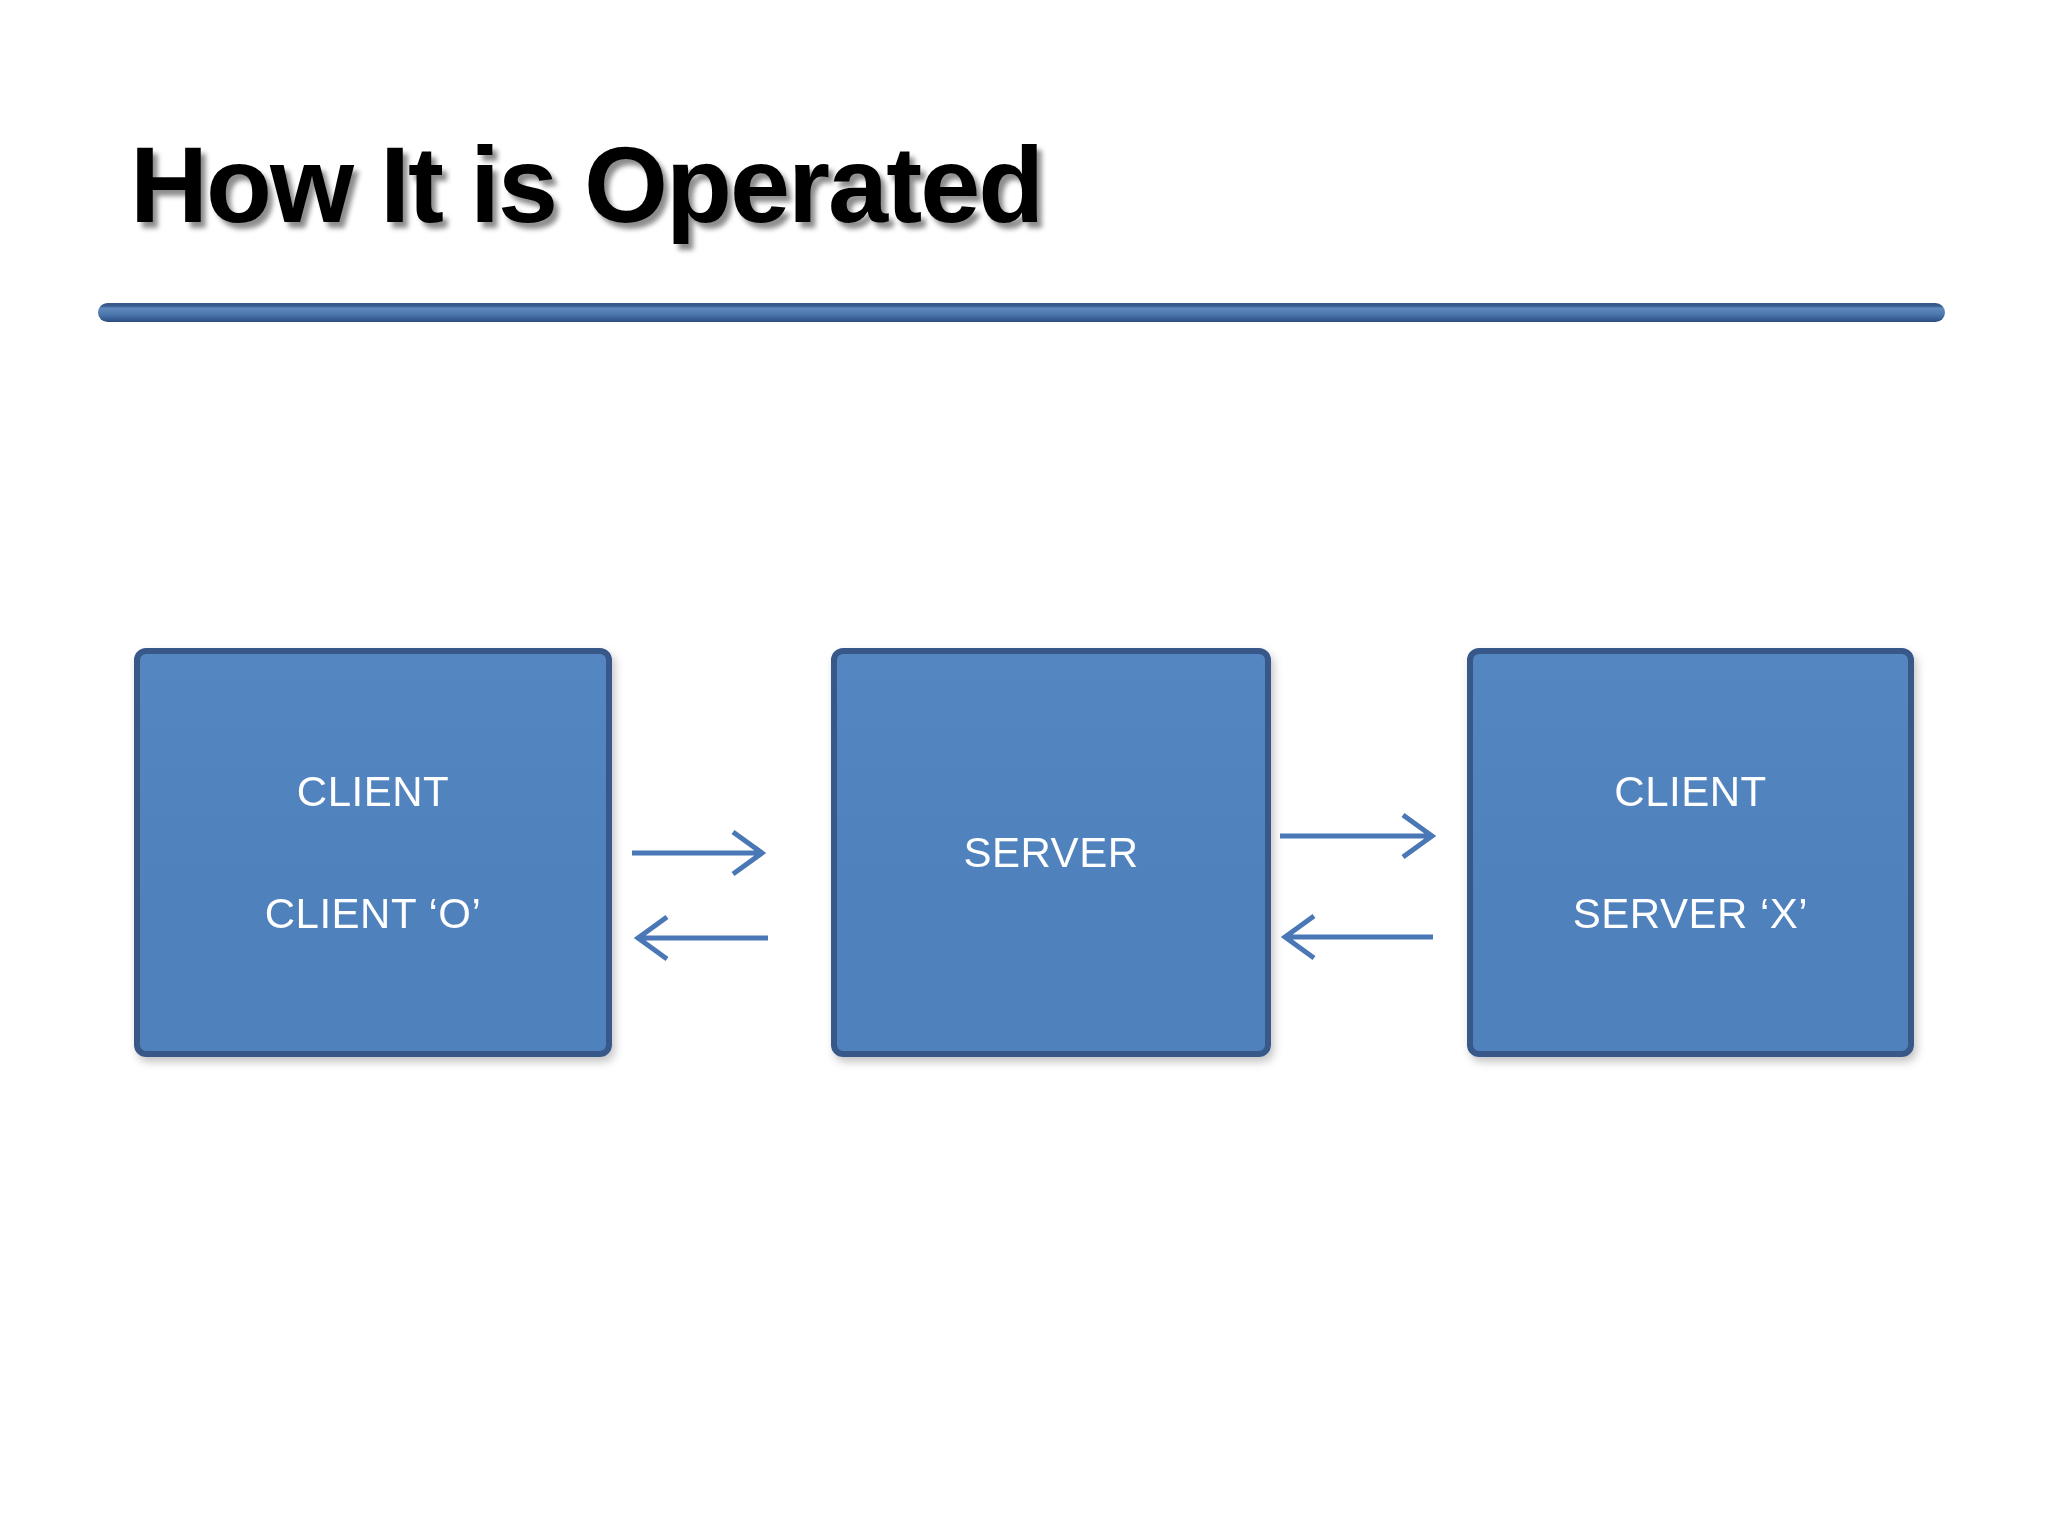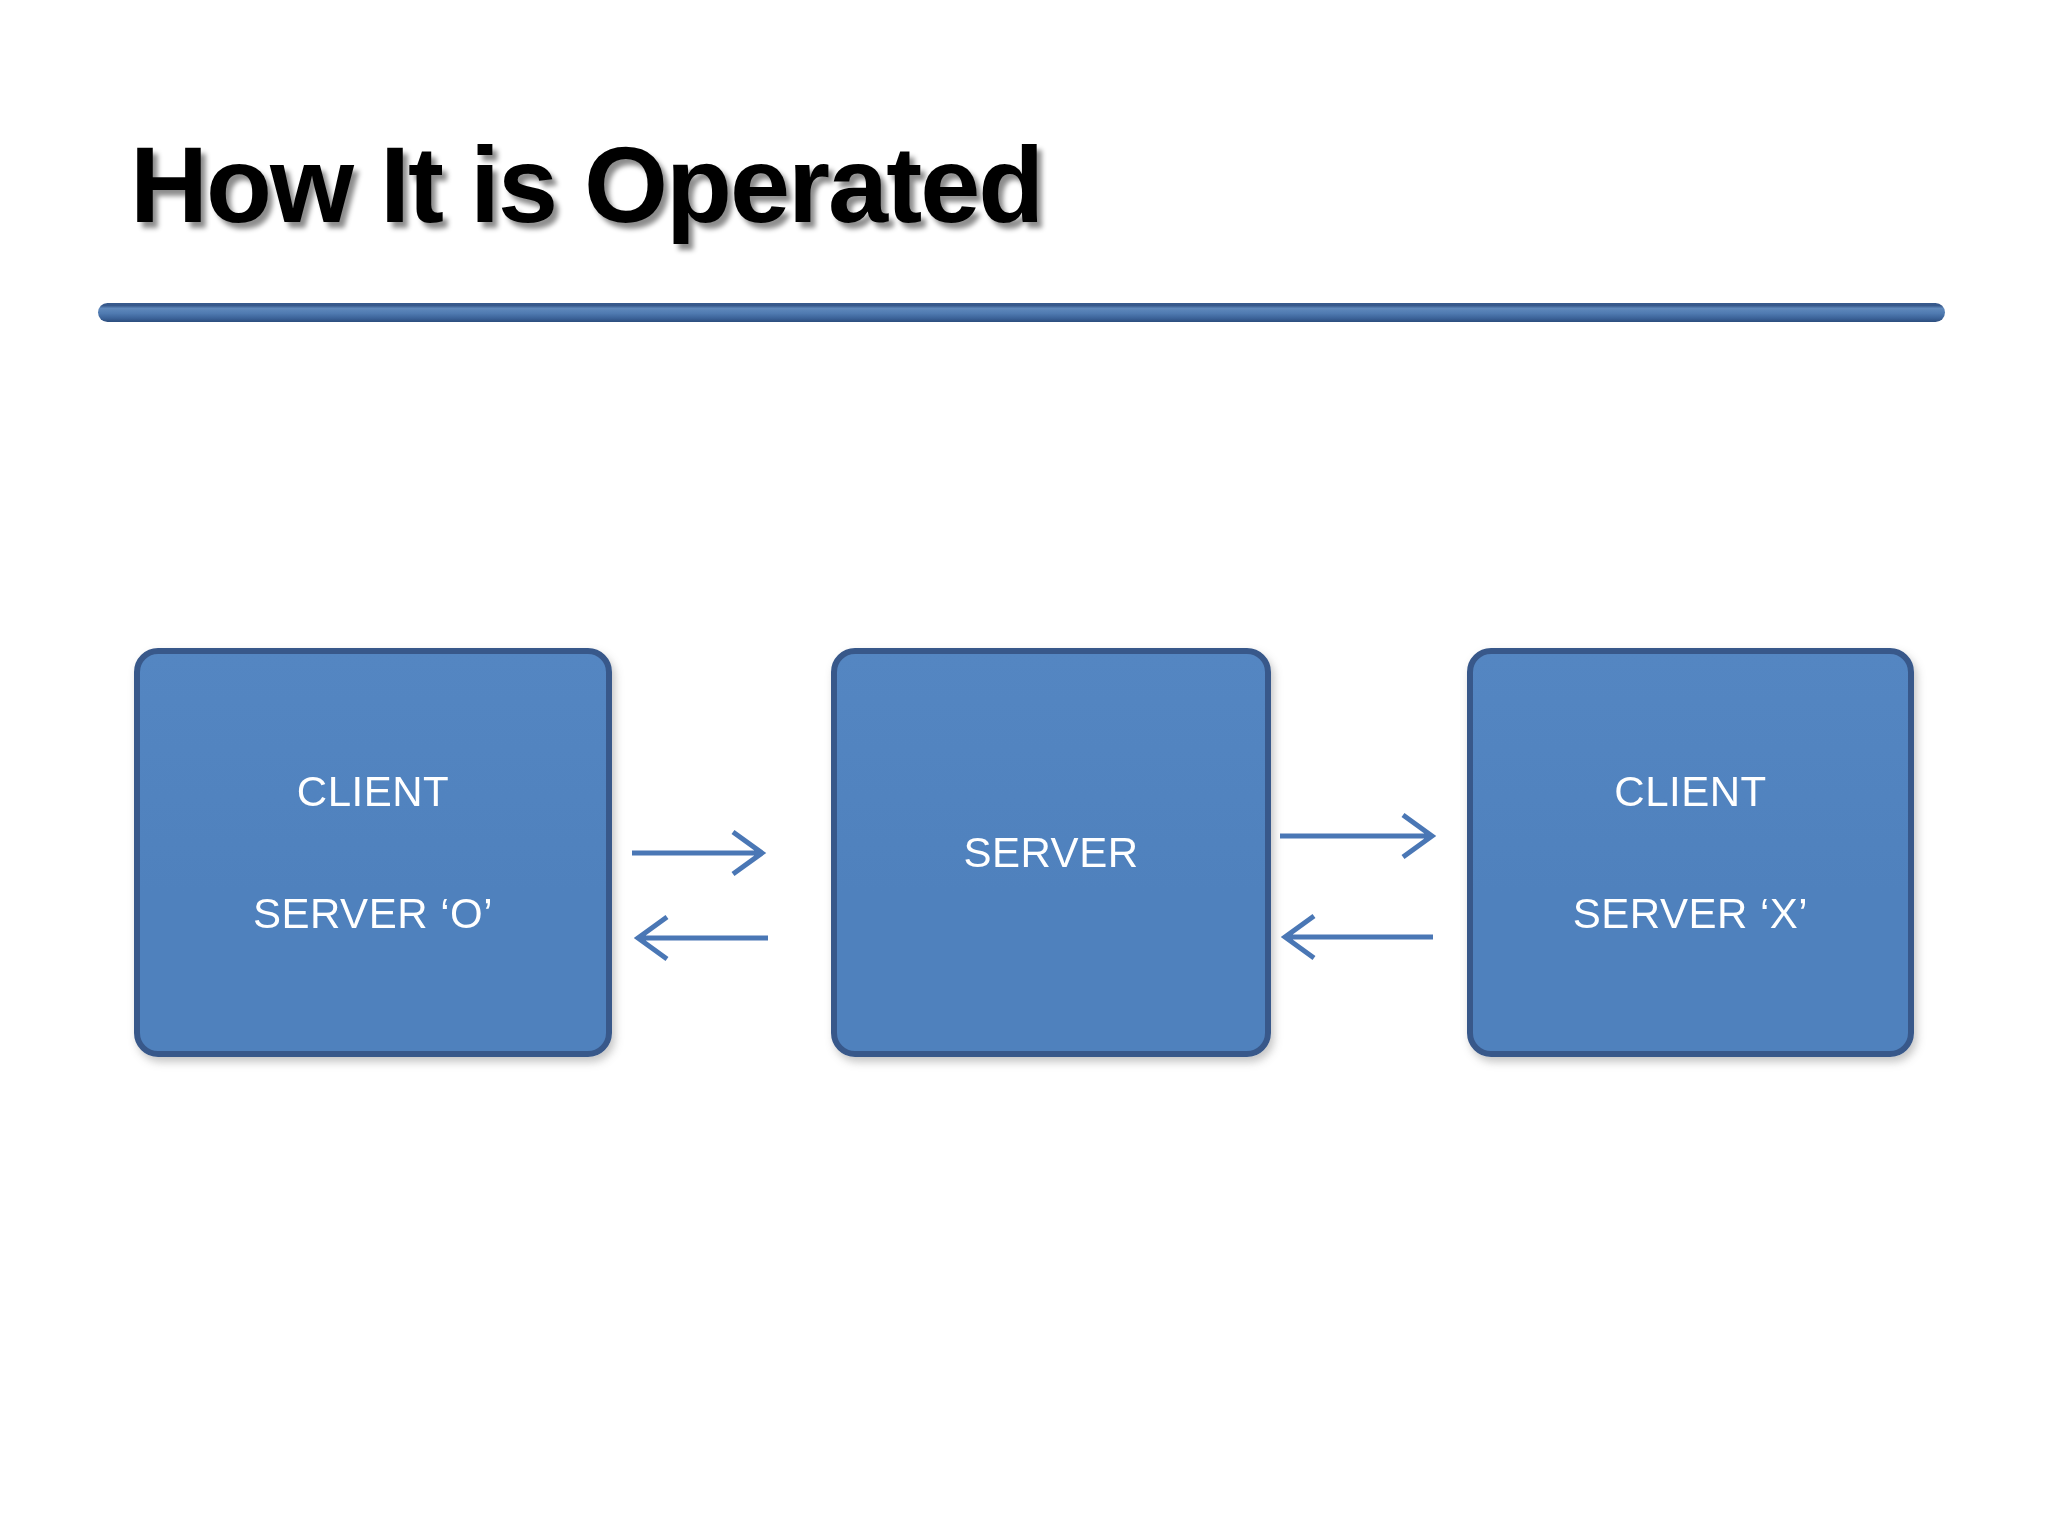--- a/index.html
+++ b/index.html
@@ -42,21 +42,21 @@
       #3c6399 80%,
       #2c4d7d 100%);
   }
   .node {
     position: absolute;
     top: 648px;
     height: 409px;
     box-sizing: border-box;
     background: linear-gradient(180deg, #5486c2 0%, var(--box_fill, #4F81BD) 60%);
     border: 6px solid var(--box_border, #38588A);
-    border-radius: 24px;
+    border-radius: 12px;
     box-shadow: 3px 5px 8px rgba(90,90,90,0.35);
     display: flex;
     flex-direction: column;
     align-items: center;
     justify-content: center;
     gap: 72px;
   }
   .node-client-o { left: 134px;  width: 478px; }
   .node-server   { left: 805px;  width: 440px; margin-left: 26px; }
   .node-client-x { left: 1467px; width: 447px; }
@@ -88,21 +88,21 @@
 <body>
 
 <div class="slide">
 
   <h1 class="slide-title">How It is Operated</h1>
 
   <div class="title-divider"></div>
 
   <div class="node node-client-o">
     <span class="node-line">CLIENT</span>
-    <span class="node-line">SERVER ‘O’</span>
+    <span class="node-line">CLIENT ‘O’</span>
   </div>
 
   <div class="node node-server">
     <span class="node-line">SERVER</span>
   </div>
 
   <div class="node node-client-x">
     <span class="node-line">CLIENT</span>
     <span class="node-line">SERVER ‘X’</span>
   </div>

